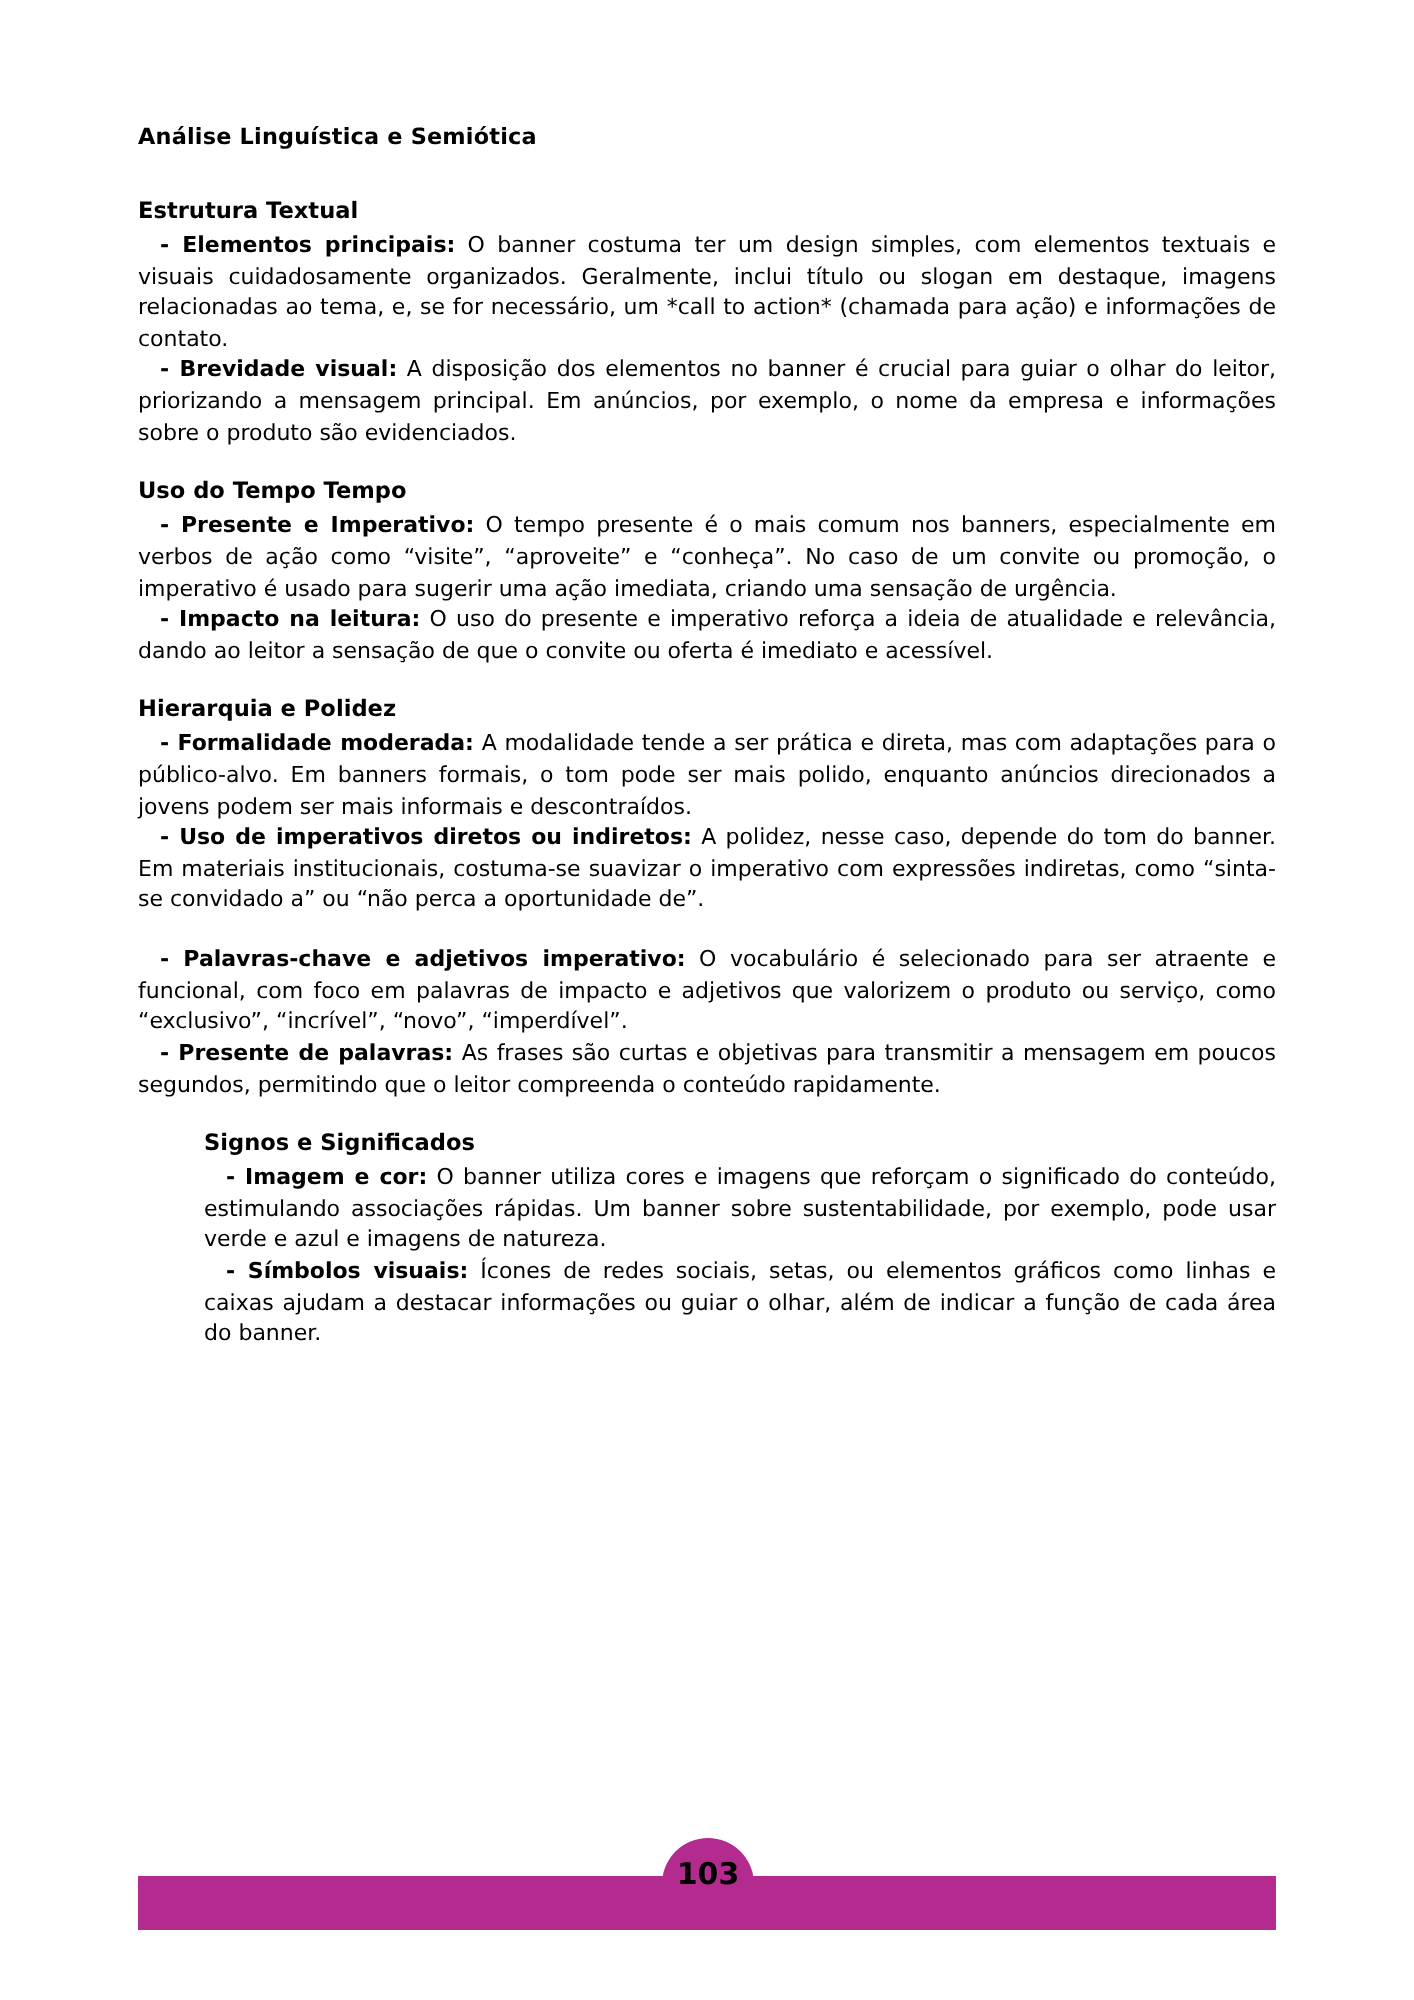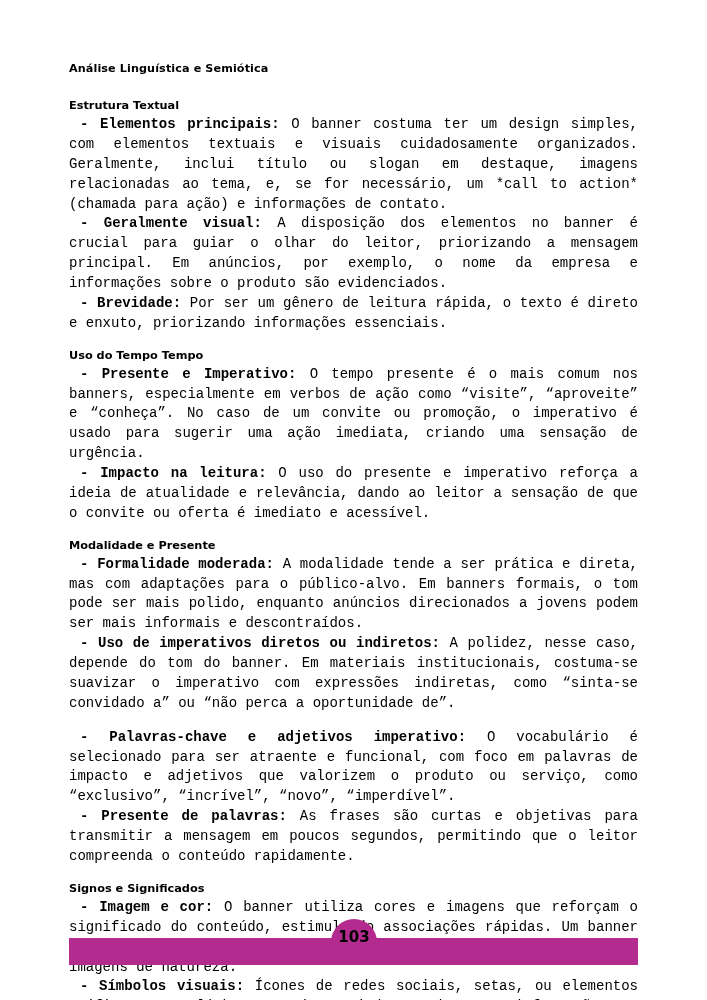--- a/index.html
+++ b/index.html
@@ -37,39 +37,39 @@
     letter-spacing: 0.1px;
     margin: 0 0 22px 0;
     line-height: 1.25;
   }
 
   .section {
     margin-bottom: 14px;
   }
   .section:last-child {
     margin-bottom: 0;
+    margin-left: 33px;
   }
 
   .section-heading {
     font-size: 11.3px;
     font-weight: bold;
     line-height: 1.42;
     margin: 0 0 1px 0;
     text-align: left;
   }
 
   .para {
-    font-size: 14px;
+    font-size: 11px;
     line-height: 1.42;
     margin: 0;
     text-align: justify;
     text-justify: inter-word;
     text-indent: 11px;
     hyphens: none;
-    font-family: Liberation Mono, monospace;
   }
 
   .para .lbl {
     font-weight: bold;
   }
 
   
   .footer {
     position: absolute;
     left: 0;
@@ -114,30 +114,29 @@
 <body>
 
 <div class="page">
 
   <div class="content">
     <h1 class="doc-title">Análise Linguística e Semiótica</h1>
     <div id="sections-root">
         <div class="section">
           <p class="section-heading">Estrutura Textual</p>
           <p class="para"><span class="lbl">- Elementos principais:</span><span> O banner costuma ter um design simples, com elementos textuais e visuais cuidadosamente organizados. Geralmente, inclui título ou slogan em destaque, imagens relacionadas ao tema, e, se for necessário, um *call to action* (chamada para ação) e informações de contato.</span></p>
-          <p class="para"><span class="lbl">- Geralmente visual:</span><span> A disposição dos elementos no banner é crucial para guiar o olhar do leitor, priorizando a mensagem principal. Em anúncios, por exemplo, o nome da empresa e informações sobre o produto são evidenciados.</span></p>
-          <p class="para"><span class="lbl">- Brevidade:</span><span> Por ser um gênero de leitura rápida, o texto é direto e enxuto, priorizando informações essenciais.</span></p>
+          <p class="para"><span class="lbl">- Brevidade visual:</span><span> A disposição dos elementos no banner é crucial para guiar o olhar do leitor, priorizando a mensagem principal. Em anúncios, por exemplo, o nome da empresa e informações sobre o produto são evidenciados.</span></p>
         </div>
         <div class="section">
           <p class="section-heading">Uso do Tempo Tempo</p>
           <p class="para"><span class="lbl">- Presente e Imperativo:</span><span> O tempo presente é o mais comum nos banners, especialmente em verbos de ação como “visite”, “aproveite” e “conheça”. No caso de um convite ou promoção, o imperativo é usado para sugerir uma ação imediata, criando uma sensação de urgência.</span></p>
           <p class="para"><span class="lbl">- Impacto na leitura:</span><span> O uso do presente e imperativo reforça a ideia de atualidade e relevância, dando ao leitor a sensação de que o convite ou oferta é imediato e acessível.</span></p>
         </div>
         <div class="section">
-          <p class="section-heading">Modalidade e Presente</p>
+          <p class="section-heading">Hierarquia e Polidez</p>
           <p class="para"><span class="lbl">- Formalidade moderada:</span><span> A modalidade tende a ser prática e direta, mas com adaptações para o público-alvo. Em banners formais, o tom pode ser mais polido, enquanto anúncios direcionados a jovens podem ser mais informais e descontraídos.</span></p>
           <p class="para"><span class="lbl">- Uso de imperativos diretos ou indiretos:</span><span> A polidez, nesse caso, depende do tom do banner. Em materiais institucionais, costuma-se suavizar o imperativo com expressões indiretas, como “sinta-se convidado a” ou “não perca a oportunidade de”.</span></p>
         </div>
         <div class="section">
           <p class="para"><span class="lbl">- Palavras-chave e adjetivos imperativo:</span><span> O vocabulário é selecionado para ser atraente e funcional, com foco em palavras de impacto e adjetivos que valorizem o produto ou serviço, como “exclusivo”, “incrível”, “novo”, “imperdível”.</span></p>
           <p class="para"><span class="lbl">- Presente de palavras:</span><span> As frases são curtas e objetivas para transmitir a mensagem em poucos segundos, permitindo que o leitor compreenda o conteúdo rapidamente.</span></p>
         </div>
         <div class="section">
           <p class="section-heading">Signos e Significados</p>
           <p class="para"><span class="lbl">- Imagem e cor:</span><span> O banner utiliza cores e imagens que reforçam o significado do conteúdo, estimulando associações rápidas. Um banner sobre sustentabilidade, por exemplo, pode usar verde e azul e imagens de natureza.</span></p>

